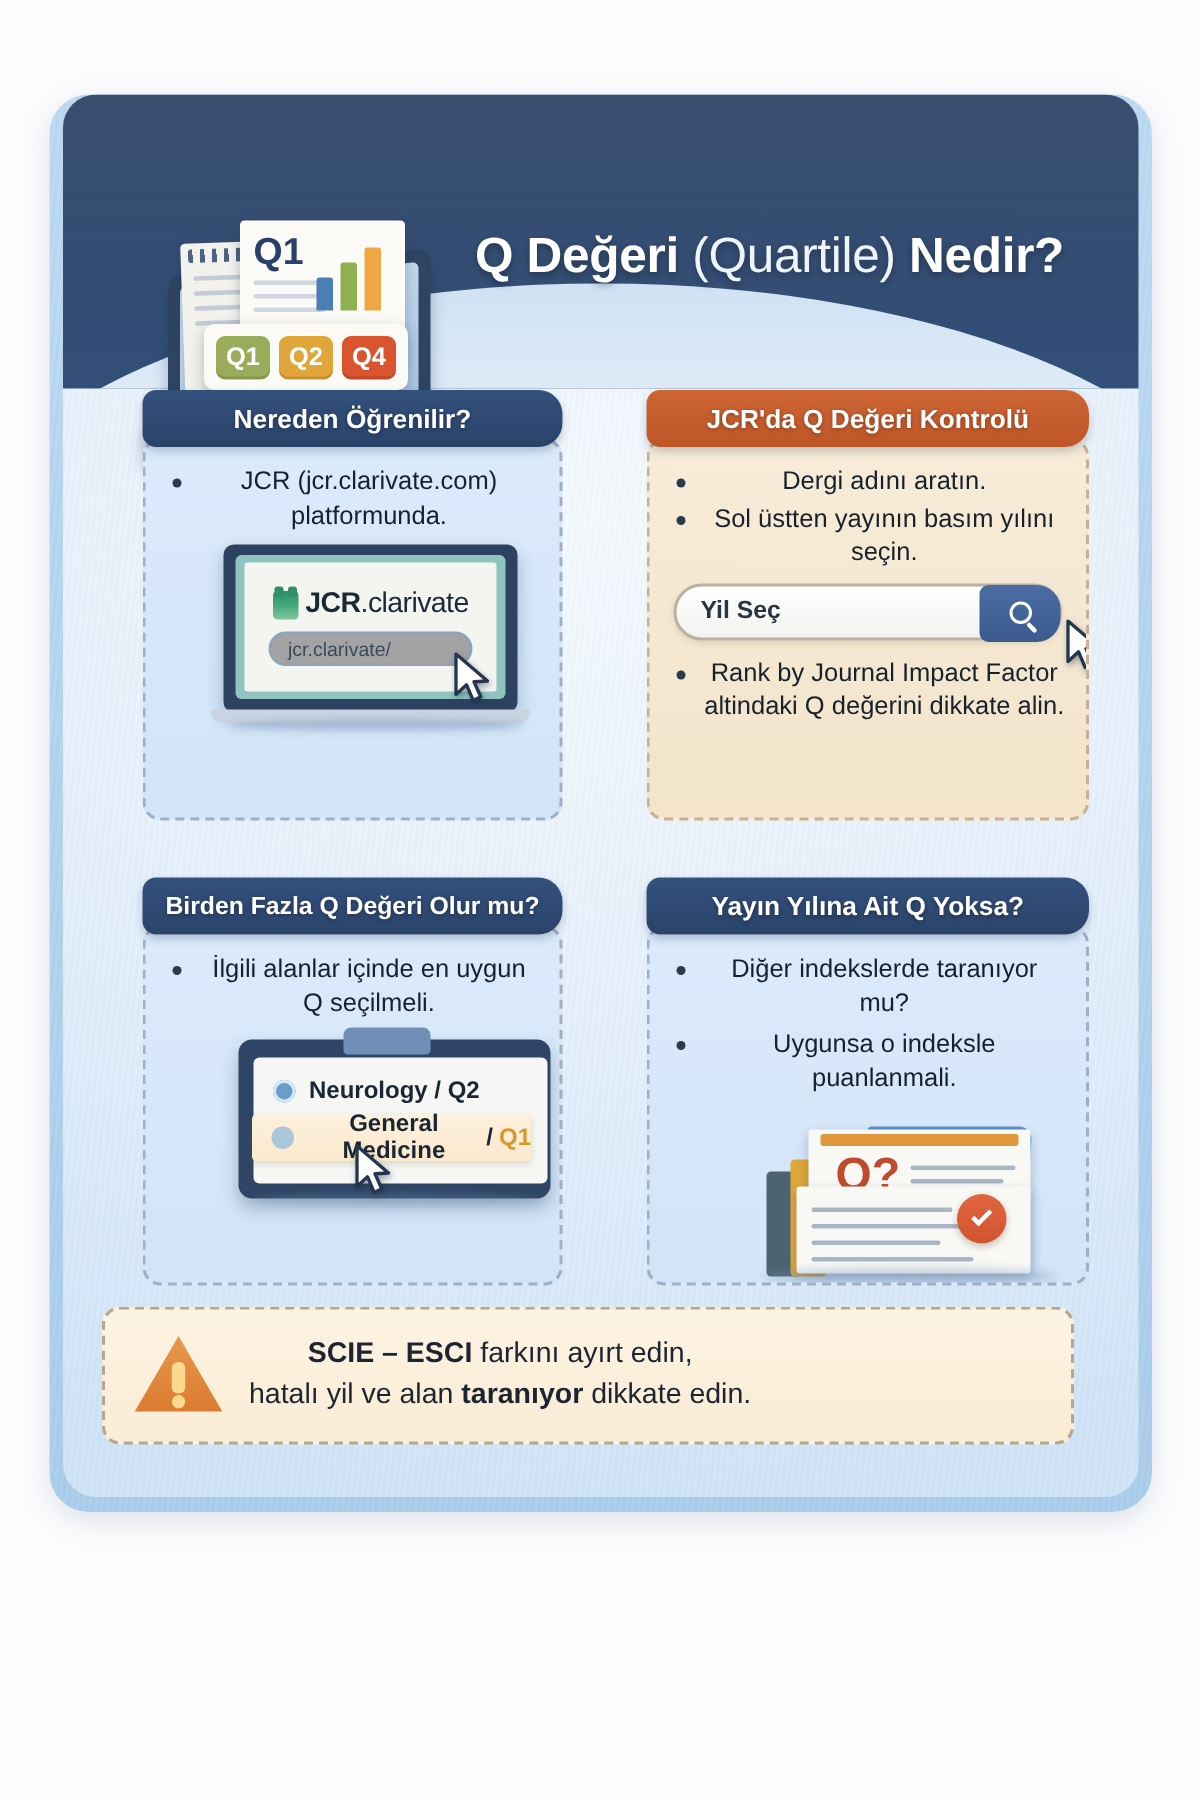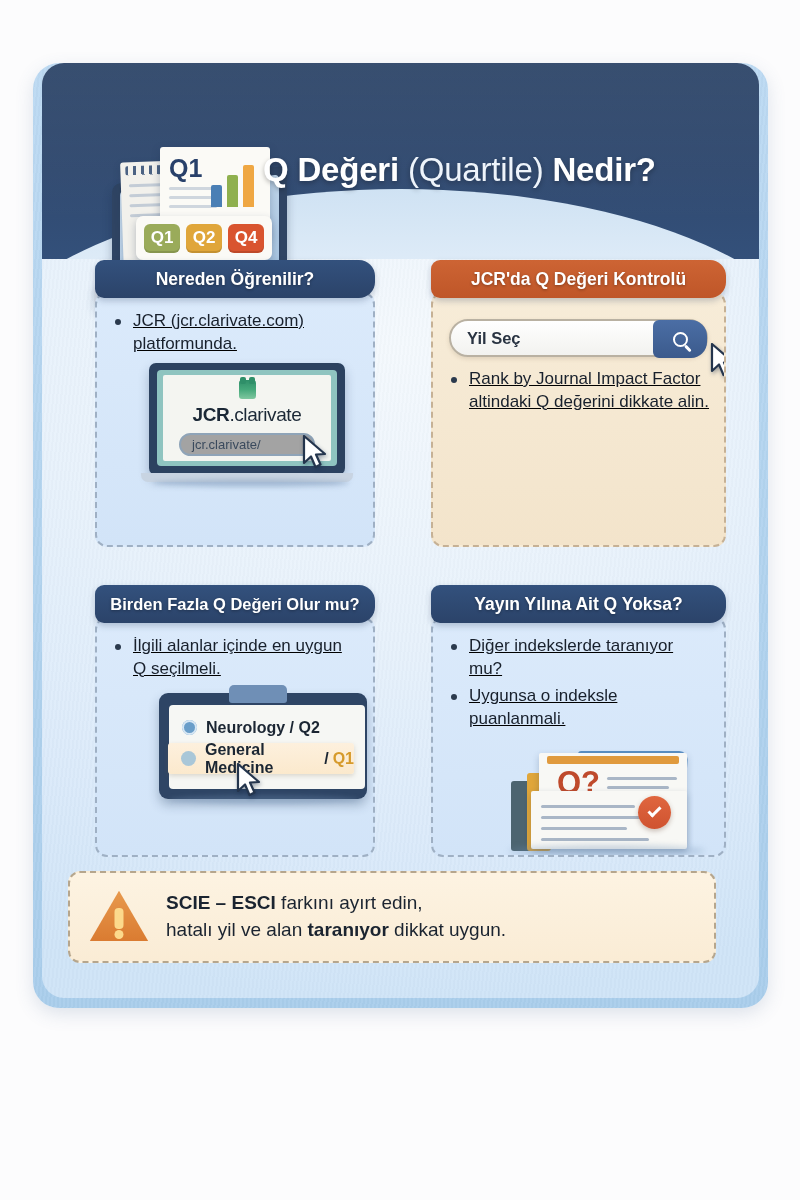--- a/index.html
+++ b/index.html
@@ -20,20 +20,21 @@
   
   #poster {
     position: absolute;
     left: 33px; top: 63px;
     width: 735px; height: 945px;
     border-radius: 26px;
     background:
       linear-gradient(180deg, #bcd9f2 0%, #b3d4ef 40%, #a9cdeb 100%);
     box-shadow: 0 6px 18px rgba(70,100,140,0.17);
     overflow: hidden;
+    text-align: center;
   }
 
   
   #poster-inner {
     position: absolute;
     left: 9px; top: 0px; right: 9px; bottom: 10px;
     border-radius: 22px;
     background:
       radial-gradient(120% 70% at 50% 30%, #f4f9fd 0%, #e7f1fb 45%, #dbeafa 75%, #cfe4f7 100%);
   }
@@ -189,21 +190,21 @@
     overflow: hidden;
   }
   .card-body.blue {
     background: linear-gradient(180deg,#dbeafb 0%, #d2e4f8 100%);
   }
   .card-body.cream {
     background: linear-gradient(180deg,#f7ecd8 0%, #f3e4cb 100%);
     border-color: #c6b195;
   }
 
-  ul.bullets { list-style: none; text-decoration: underline; }
+  ul.bullets { list-style: none; }
   ul.bullets li {
     position: relative;
     padding-left: 22px;
     font-size: 17px;
     line-height: 1.33;
     color: #18202c;
     margin-bottom: 5px;
     font-weight: 500;
   }
   ul.bullets li::before {
@@ -223,21 +224,21 @@
   }
   .j-inner {
     position: absolute; left: 46px; top: 9px; width: 180px; height: 96px;
     background: #8fc4c0; border-radius: 4px;
   }
   .j-screen {
     position: absolute; left: 52px; top: 14px; width: 168px; height: 86px;
     background: #f4f5f1; border-radius: 2px;
     display: flex; flex-direction: column; align-items: center; justify-content: center; gap: 7px;
   }
-  .j-logo { display: flex; align-items: center; gap: 5px; flex-direction: column; }
+  .j-logo { display: flex; align-items: center; gap: 5px; }
   .j-mark {
     width: 17px; height: 19px; border-radius: 3px;
     background: linear-gradient(180deg,#2f8f69 0%, #45a87b 50%, #7fc79f 100%);
     position: relative;
   }
   .j-mark::before, .j-mark::after {
     content:""; position:absolute; top:-3px; width:6px; height:7px;
     background:#2f8f69; border-radius: 2px;
   }
   .j-mark::before { left: 1px; } .j-mark::after { right: 1px; }
@@ -486,20 +487,24 @@
               <path d="M3 1 L3 28 L10 21.5 L14.5 32 L19.5 29.5 L15 19.5 L24 19 Z" fill="#ffffff" stroke="#24354d" stroke-width="2.2" stroke-linejoin="round"></path>
             </svg>
           </div>
         </div>
       </div>
     </div>
 
     <div class="card" style="left:378px; top:197px; width:315px;">
       <div class="card-head orange">JCR'da Q Değeri Kontrolü</div>
       <div class="card-body cream" style="height:255px">
+        <ul class="bullets tight">
+          <li>Dergi adını aratın.</li>
+          <li>Sol üstten yayının basım yılını seçin.</li>
+        </ul>
 
         <div class="searchbar">
           <span class="sb-text">Yil Seç</span>
           <div class="sb-btn">
             <span class="mag"></span>
           </div>
           <div class="cursor" style="left:258px; top:22px;">
             <svg width="30" height="36" viewBox="0 0 30 36">
               <path d="M3 1 L3 28 L10 21.5 L14.5 32 L19.5 29.5 L15 19.5 L24 19 Z" fill="#ffffff" stroke="#24354d" stroke-width="2.2" stroke-linejoin="round"></path>
             </svg>
@@ -582,18 +587,18 @@
     </div>
 
     <div id="footer-note">
       <div id="warn-icon">
         <div class="tri"></div>
         <div class="bang"></div>
         <div class="dot"></div>
       </div>
       <div id="footer-text">
         <div><span class="b">SCIE – ESCI</span><span> farkını ayırt edin,</span></div>
-        <div><span>hatalı yil ve alan </span><span class="b">taranıyor</span><span> dikkat uygun.</span></div>
+        <div><span>hatalı yil ve alan </span><span class="b">taranıyor</span><span> dikkate edin.</span></div>
       </div>
     </div>
 
   </div>
 </div>
 
 </body></html>

